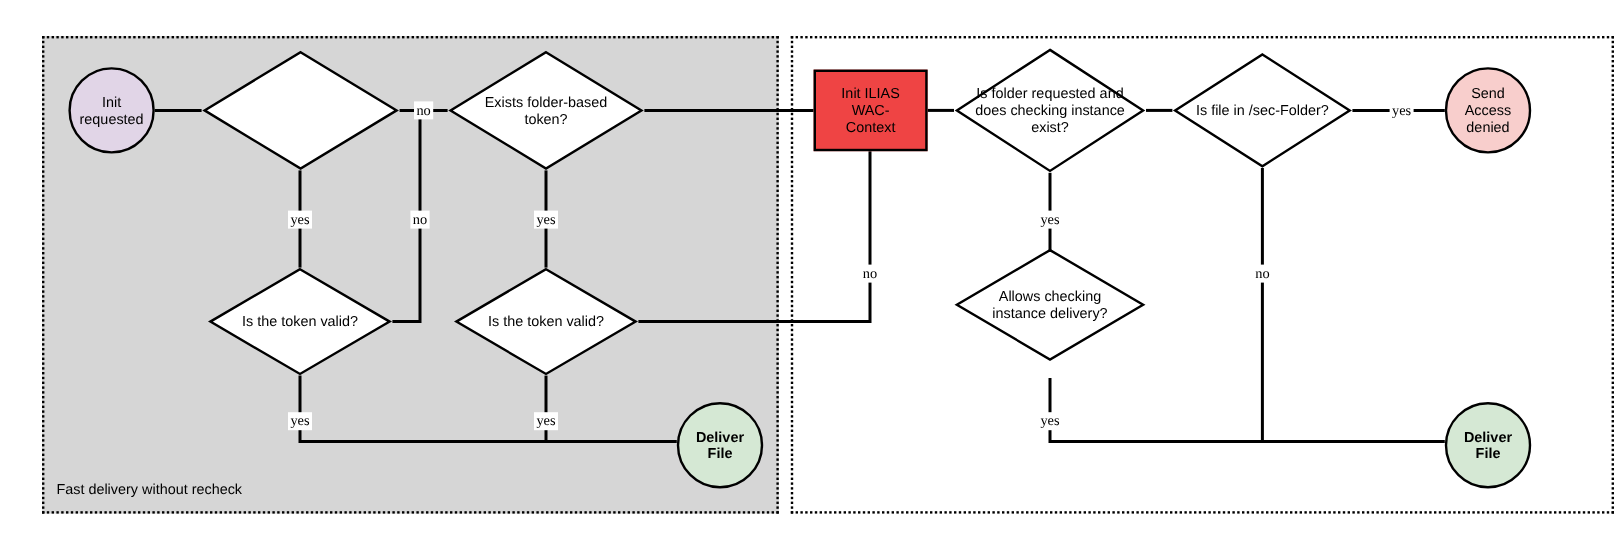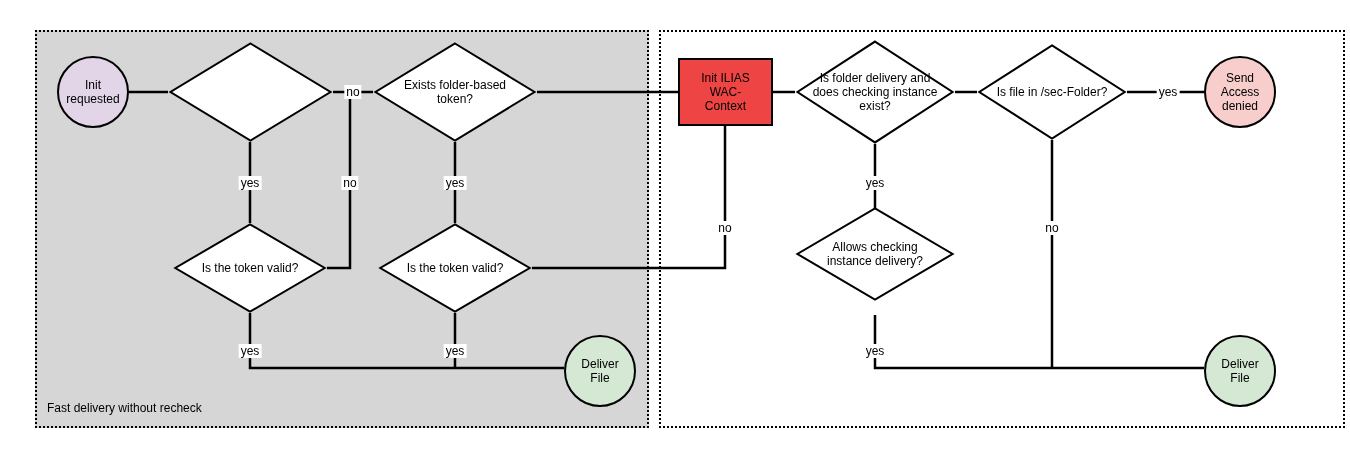--- a/index.html
+++ b/index.html
@@ -21,33 +21,34 @@
   #edges { position:absolute; left:0; top:0; z-index:1; }
   #edges path { stroke:#000; stroke-width:2.5; fill:none; }
 
   .node {
     position:absolute; z-index:2;
     display:flex; align-items:center; justify-content:center;
     text-align:center; font-size:12px; line-height:1.18;
   }
   .circle { border-radius:50%; border:2px solid #000; padding:3px; }
   .fill-start   { background:#e1d5e7; }
-  .fill-success { background:#d5e8d4; }
+  .fill-success { background:#d5e8d4;font-weight:bold; }
   .fill-denied  { background:#f8cecc; }
   .rect-node { background:#ef4444; border:2px solid #000; padding:4px; }
   .diamond svg { position:absolute; left:0; top:0; width:100%; height:100%; }
   .diamond polygon { fill:#ffffff; stroke:#000; stroke-width:2; vector-effect:non-scaling-stroke; }
   .node-label { position:relative; z-index:1; max-width:82%; }
   .circle .node-label { max-width:95%; }
 
   .edge-label {
     position:absolute; z-index:3;
     background:#ffffff; font-size:12px; padding:0 2px;
     transform:translate(-50%,-50%);
     white-space:nowrap;
+    font-family:Liberation Serif, serif;
   }
 </style>
 </head>
 <body>
 
 <div id="canvas">
 
   <div class="region region-fast" style="left:35px; top:30px; width:614px; height:398px;"></div>
   <div class="region region-normal" style="left:659px; top:30px; width:686px; height:398px;"></div>
 
@@ -105,21 +106,21 @@
   </div>
 
   <div class="node rect-node" style="left:678px; top:58px; width:95px; height:68px;">
     <span class="node-label">Init ILIAS WAC-Context</span>
   </div>
 
   <div class="node diamond" style="left:795px; top:40px; width:160px; height:104px;">
     <svg viewBox="0 0 100 100" preserveAspectRatio="none">
       <polygon points="50,1.5 98.5,50 50,98.5 1.5,50"></polygon>
     </svg>
-    <span class="node-label">Is folder delivery and does checking instance exist?</span>
+    <span class="node-label">Is folder requested and does checking instance exist?</span>
   </div>
 
   <div class="node diamond" style="left:977px; top:44px; width:150px; height:96px;">
     <svg viewBox="0 0 100 100" preserveAspectRatio="none">
       <polygon points="50,1.5 98.5,50 50,98.5 1.5,50"></polygon>
     </svg>
     <span class="node-label">Is file in /sec-Folder?</span>
   </div>
 
   <div class="node circle fill-denied" style="left:1204px; top:56px; width:72px; height:72px;justify-content:center;">

